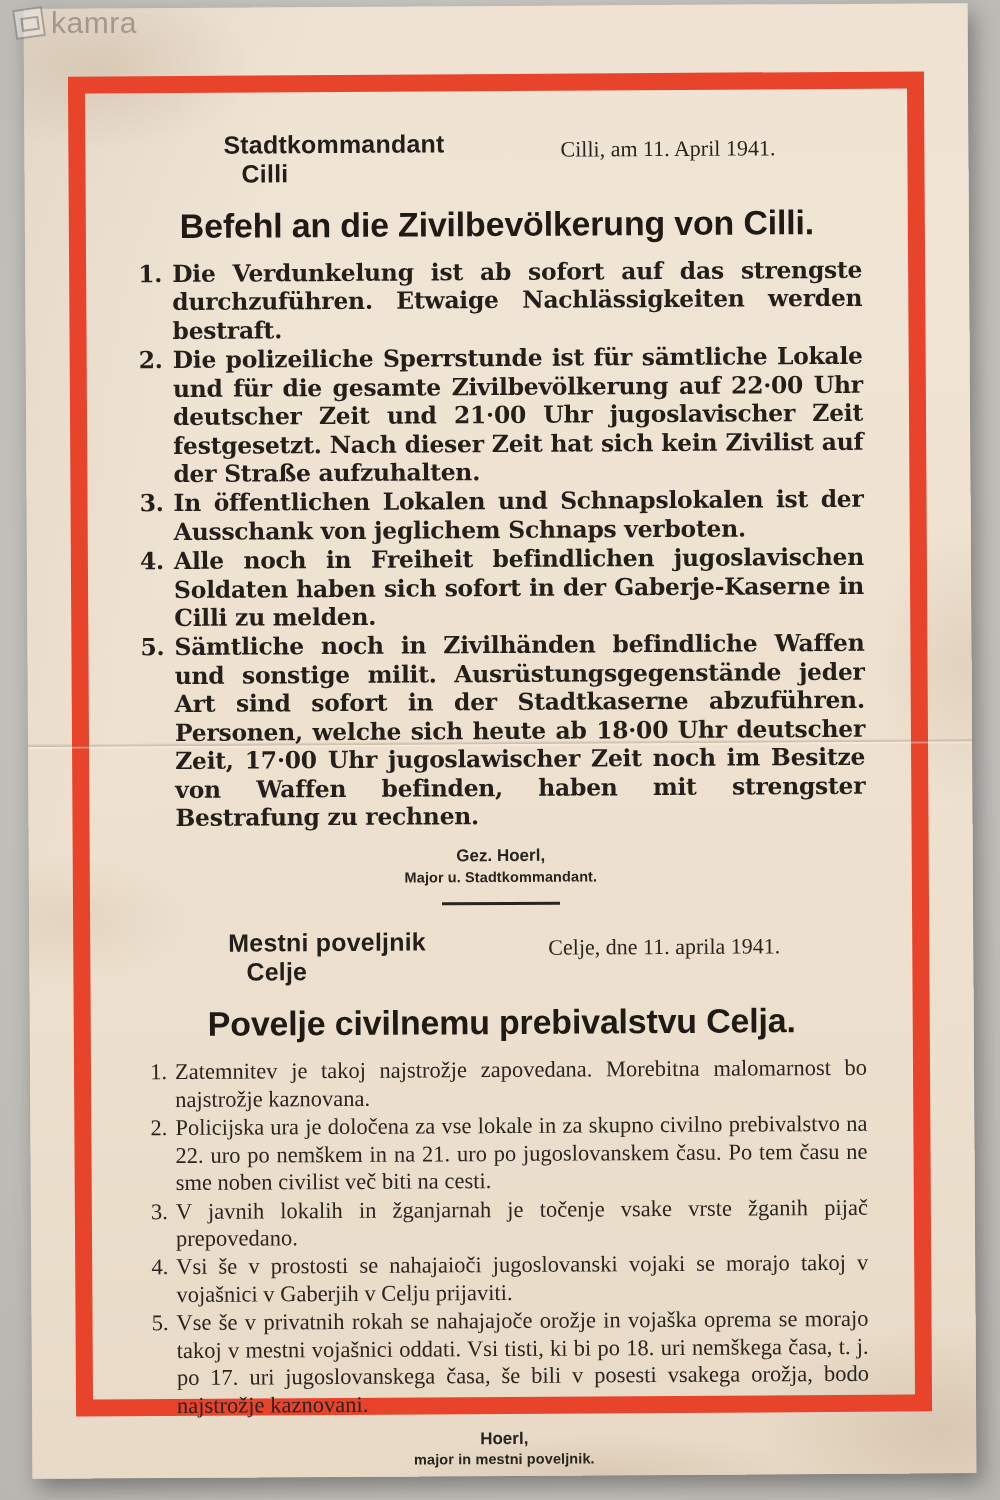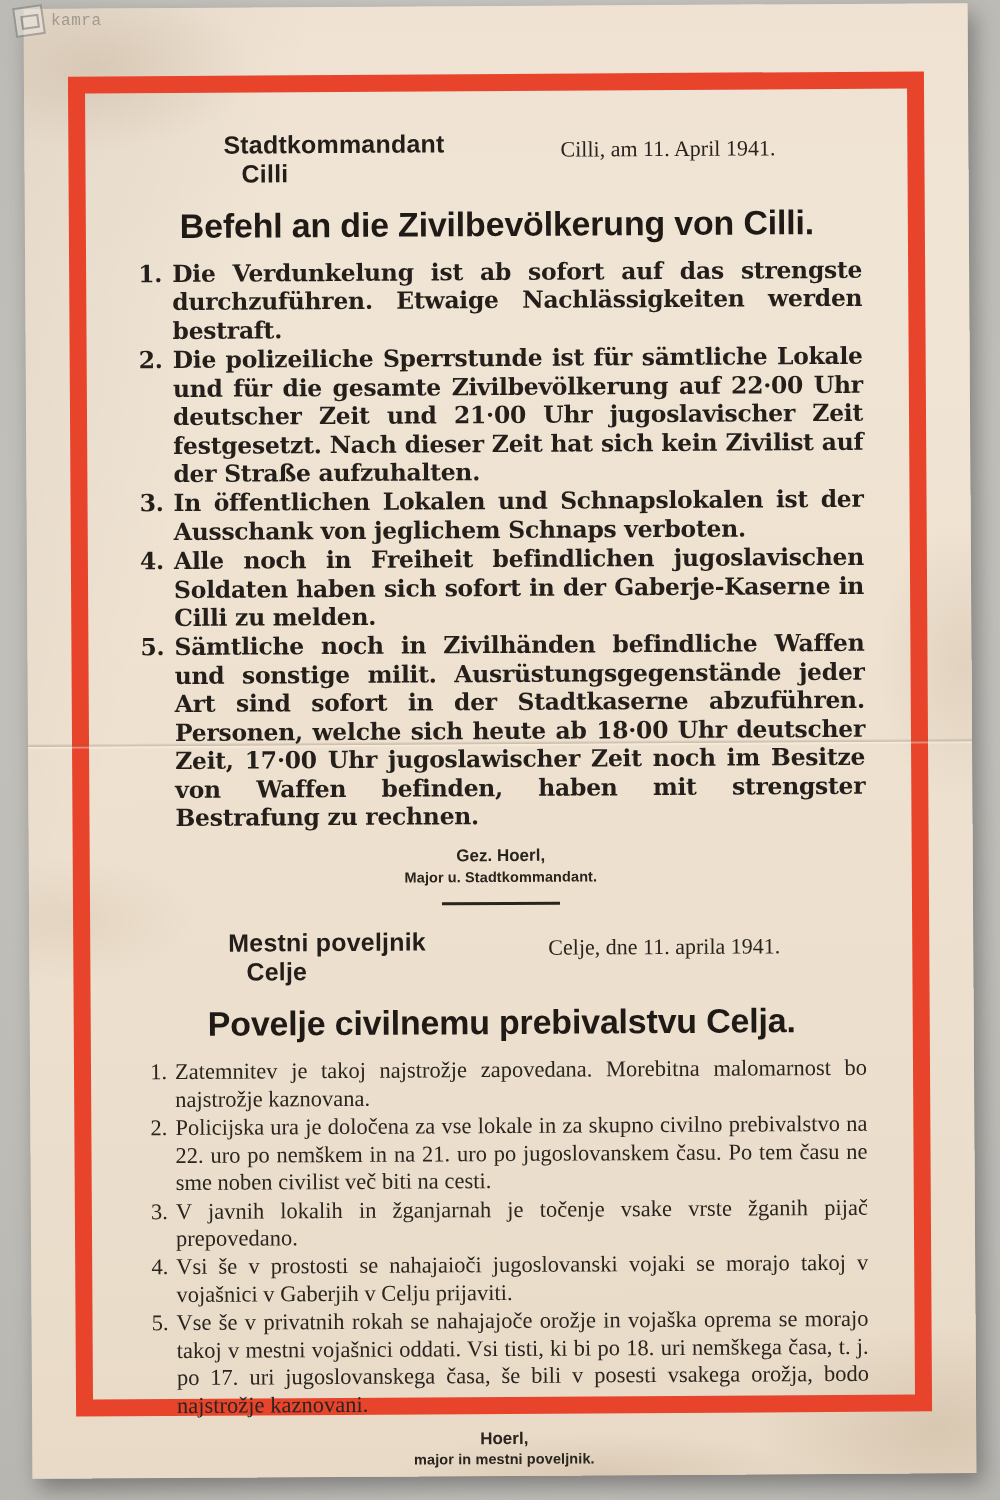--- a/index.html
+++ b/index.html
@@ -98,24 +98,24 @@
     transform: rotate(-8deg);
   }
   #watermark .wm-box::after {
     content: "";
     position: absolute;
     left: 5px; top: 7px;
     width: 14px; height: 10px;
     border: 2px solid #7e7a74;
   }
   #watermark .wm-text {
-    font-size: 16px;
+    font-size: 30px;
     letter-spacing: 0.5px;
     color: #6f6b66;
-    font-family: Liberation Mono, monospace;
+    font-family: Liberation Sans, sans-serif;
   }
 
   
   .head-row {
     display: flex;
     align-items: flex-start;
     justify-content: space-between;
   }
   .office {
     font-weight: bold;

